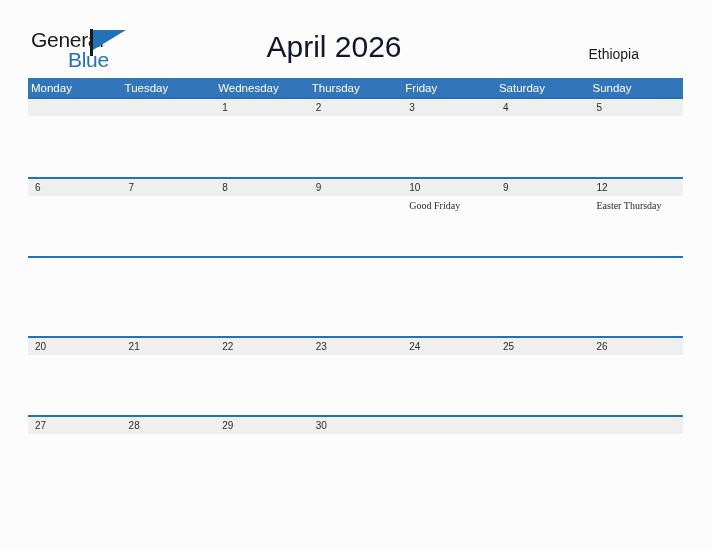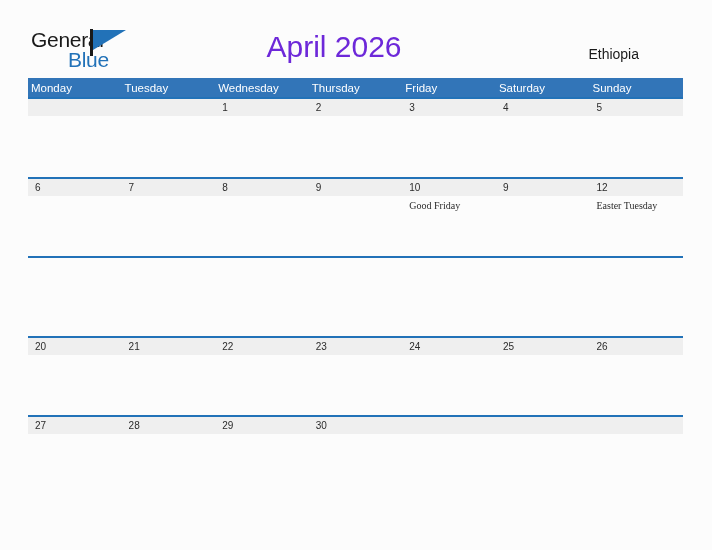--- a/index.html
+++ b/index.html
@@ -71,21 +71,21 @@
     border-bottom: 20px solid transparent;
   }
 
   .title {
     position: absolute;
     left: 0;
     right: 0;
     top: 30px;
     text-align: center;
     font-size: 30px;
-    color: #6d28d9;
+    color: #0f172a;
     font-family: "Liberation Sans", sans-serif;
   }
 
   .country {
     position: absolute;
     right: 29px;
     top: 46px;
     font-size: 14px;
     color: #1a1a1a;
     font-family: "Liberation Sans", sans-serif;
@@ -217,21 +217,21 @@
         <div class="daynum-cell">9</div>
         <div class="daynum-cell">12</div>
       </div>
       <div class="event-band">
         <div class="event-cell"></div>
         <div class="event-cell"></div>
         <div class="event-cell"></div>
         <div class="event-cell"></div>
         <div class="event-cell">Good Friday</div>
         <div class="event-cell"></div>
-        <div class="event-cell">Easter Tuesday</div>
+        <div class="event-cell">Easter Thursday</div>
       </div>
     </div>
 
     <div class="week-row">
       <div class="event-band">
         <div class="event-cell"></div>
         <div class="event-cell"></div>
         <div class="event-cell"></div>
         <div class="event-cell"></div>
         <div class="event-cell"></div>

